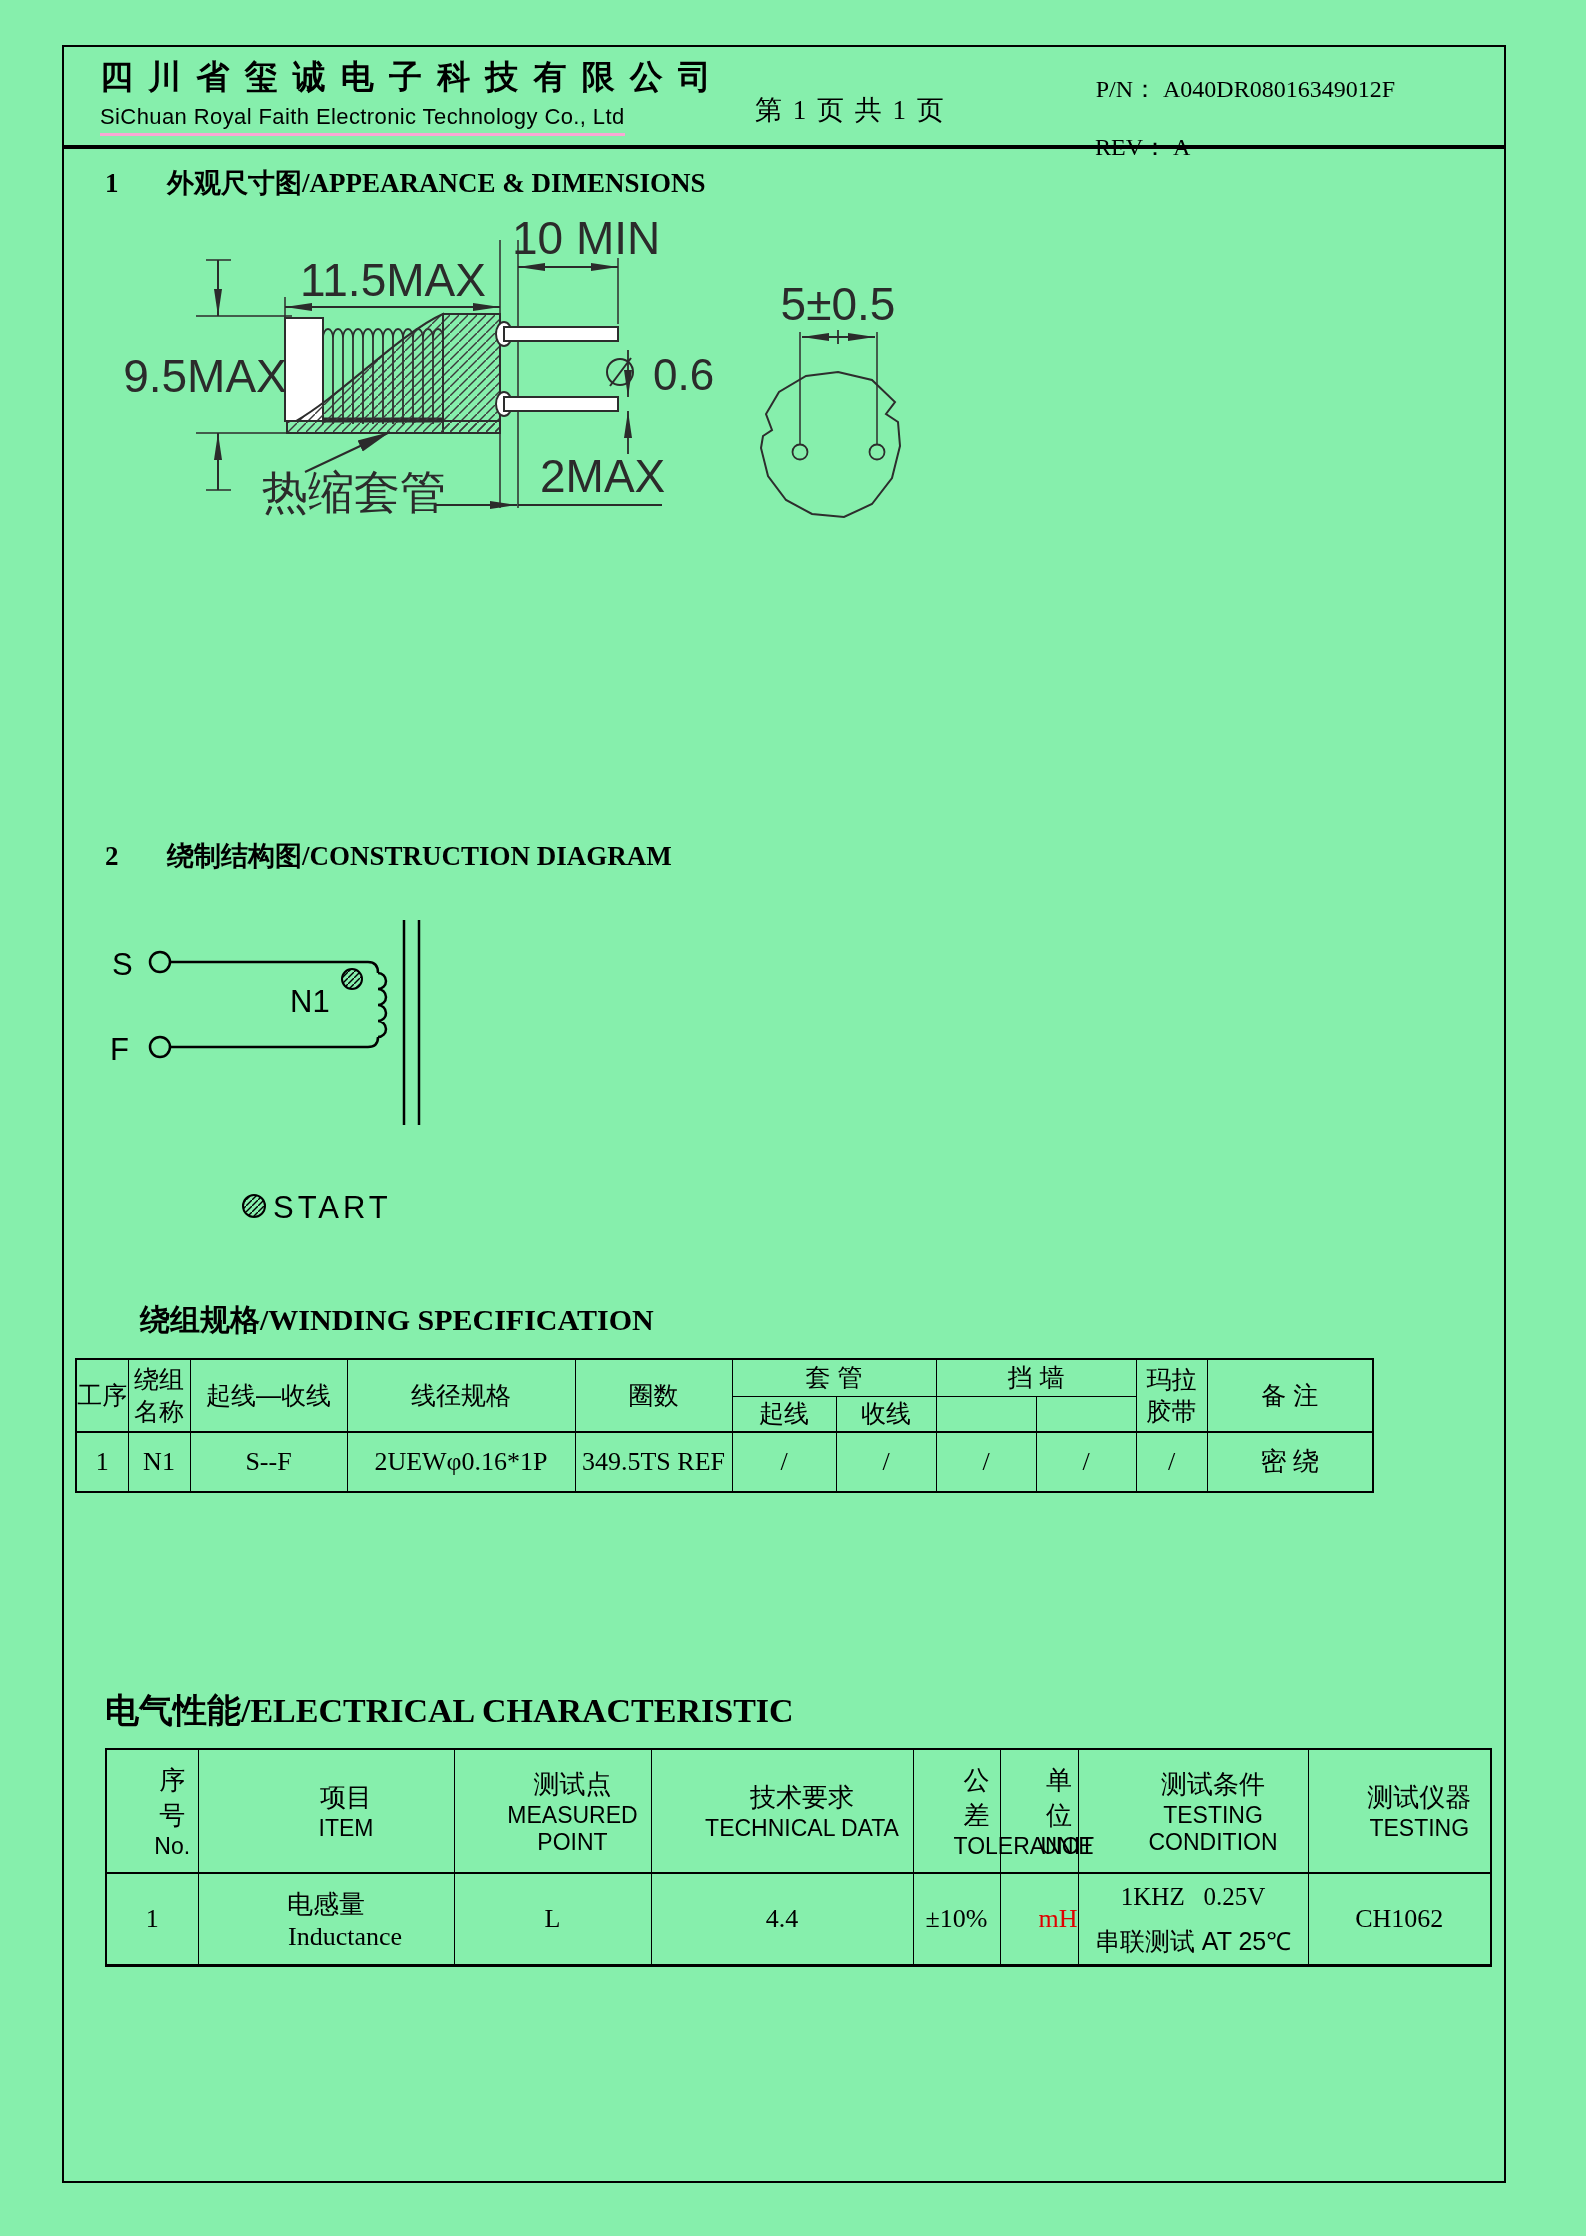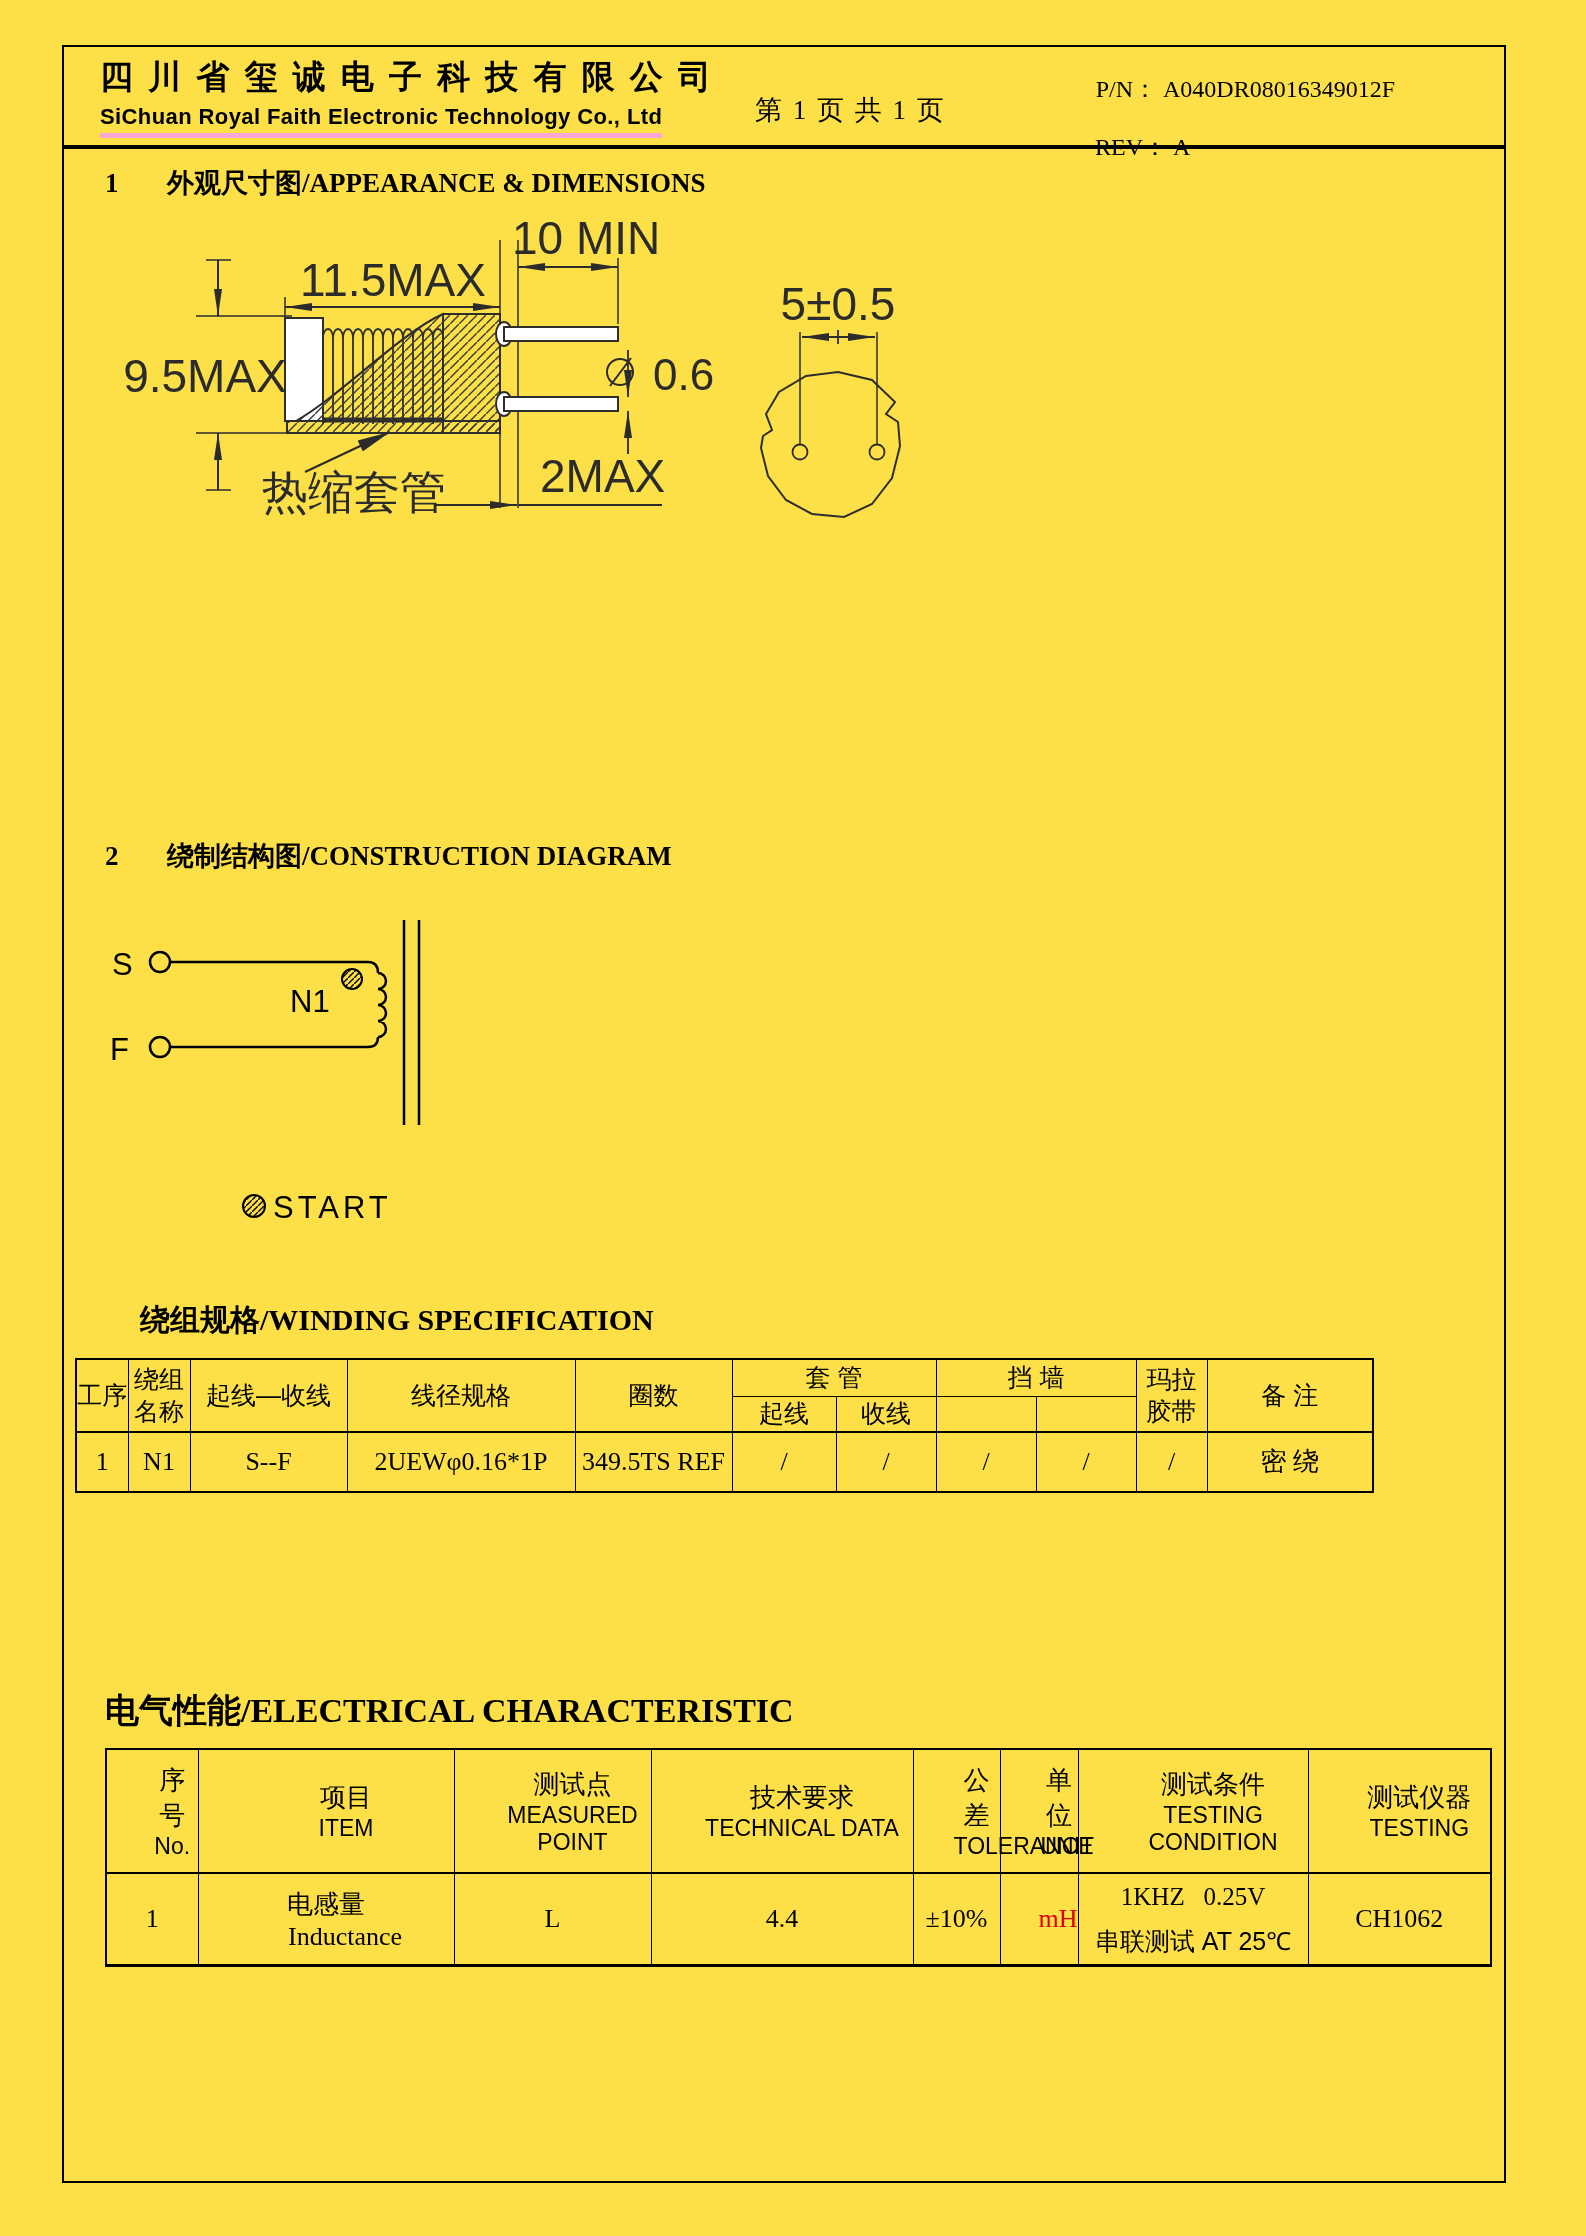--- a/index.html
+++ b/index.html
@@ -1,24 +1,24 @@
 <!DOCTYPE html>
 <html><head>
 <meta charset="utf-8">
 <style>
   html,body{margin:0;padding:0;background:#ffffff;}
-  #page{position:relative;width:1586px;height:2236px;background:#fde047;
+  #page{position:relative;width:1586px;height:2236px;background:#86efac;
         font-family:"Liberation Sans",sans-serif;color:#000;overflow:hidden;}
   .abs{position:absolute;}
   #border-frame{left:62px;top:45px;width:1440px;height:2134px;border:2px solid #000;}
   #header-rule{left:62px;top:145px;width:1444px;height:4px;background:#000;}
 
   .company-cn{left:100px;top:55px;font-size:33px;font-weight:bold;letter-spacing:3px;}
-  .company-en{left:100px;top:104px;font-size:22px;font-weight:bold;
-              border-bottom:5px solid #f9a8d4;padding-bottom:3px;letter-spacing:0.4px;}
+  .company-en{left:100px;top:104px;font-size:22px;font-weight:normal;
+              border-bottom:3px solid #f9a8d4;padding-bottom:3px;letter-spacing:0.4px;}
   .page-info{left:755px;top:92px;font-size:27px;font-family:"Liberation Serif",serif;letter-spacing:2px;}
   .pn-block{left:1095px;top:48px;font-size:24px;font-family:"Liberation Serif",serif;line-height:34px;}
   .pn-row span{display:inline-block;}
   .pn-label{text-align:right;min-width:62px;margin-top:24px;}
 
   .section-head{display:flex;align-items:baseline;font-size:27px;font-weight:bold;}
   .sec-num{font-family:"Liberation Serif",serif;width:62px;}
   .cn-bold{font-family:"Liberation Sans",sans-serif;font-weight:bold;}
   .en-serif{font-family:"Liberation Serif",serif;font-weight:bold;}
   #sec1{left:105px;top:165px;}

